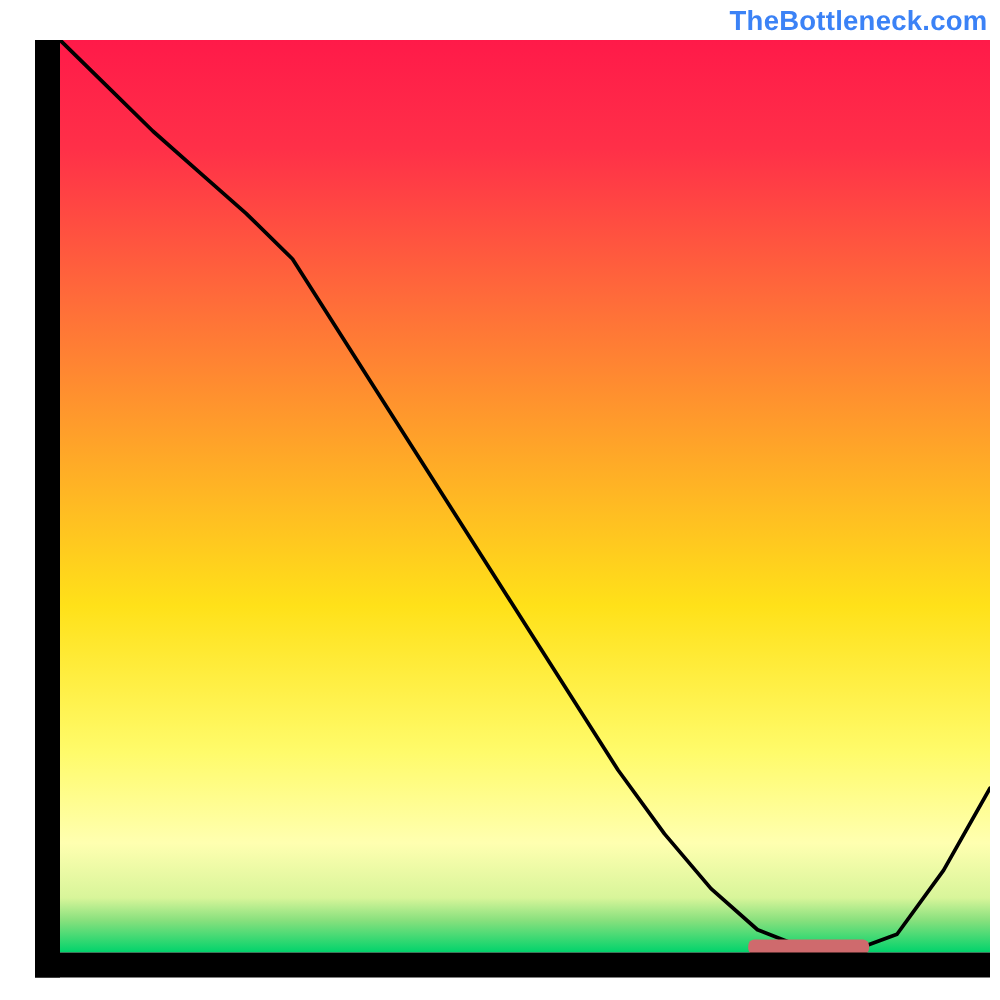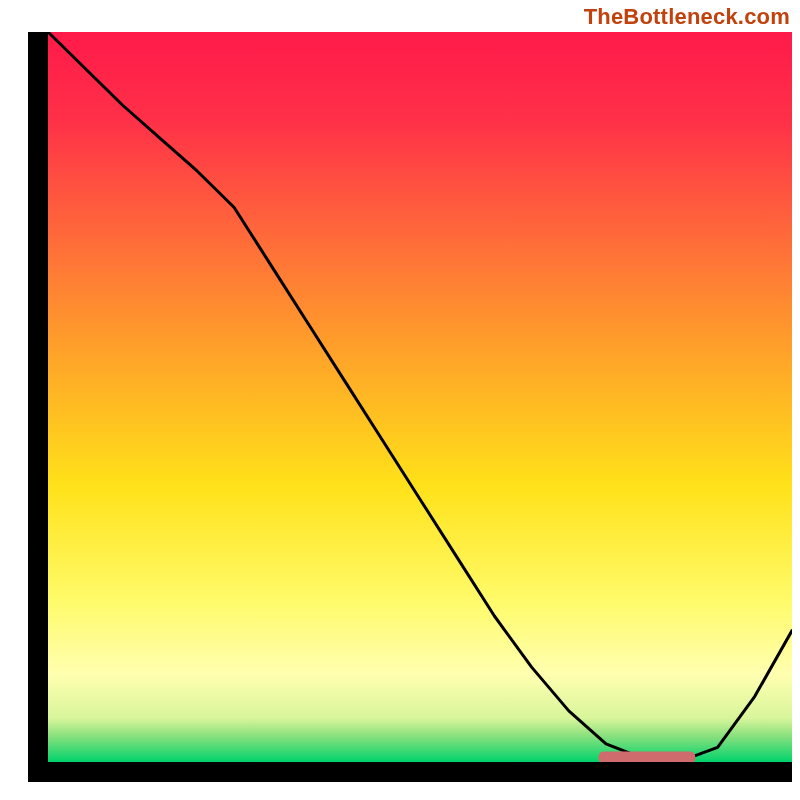--- a/index.html
+++ b/index.html
@@ -15,21 +15,21 @@
     position: relative;
     width: 800px;
     height: 800px;
   }
   .watermark {
     position: absolute;
     top: 4px;
     right: 10px;
     font-size: 22px;
     font-weight: 600;
-    color: #c2410c;
+    color: #3b82f6;
     letter-spacing: 0.2px;
   }
   svg {
     display: block;
   }
 </style>
 </head>
 <body>
 
 <div class="container">

